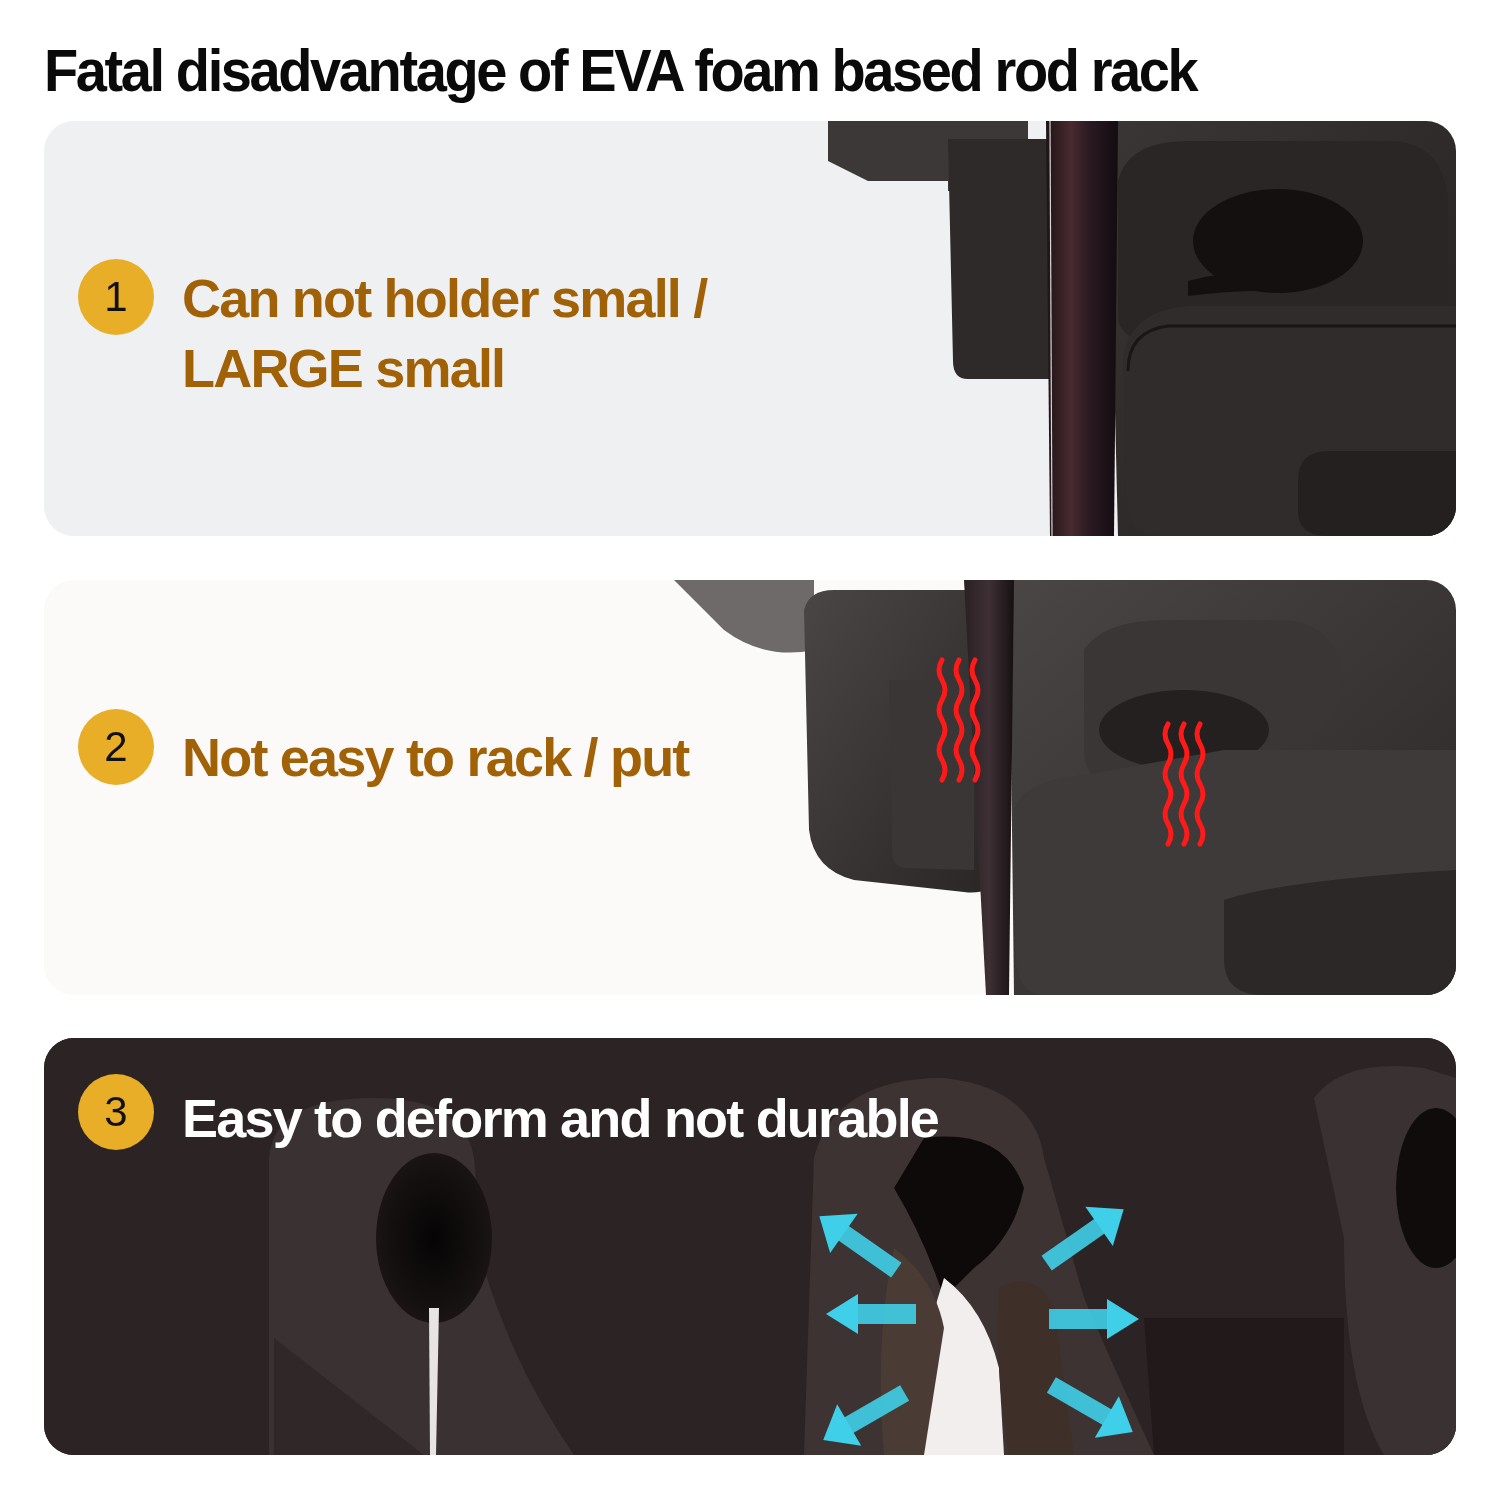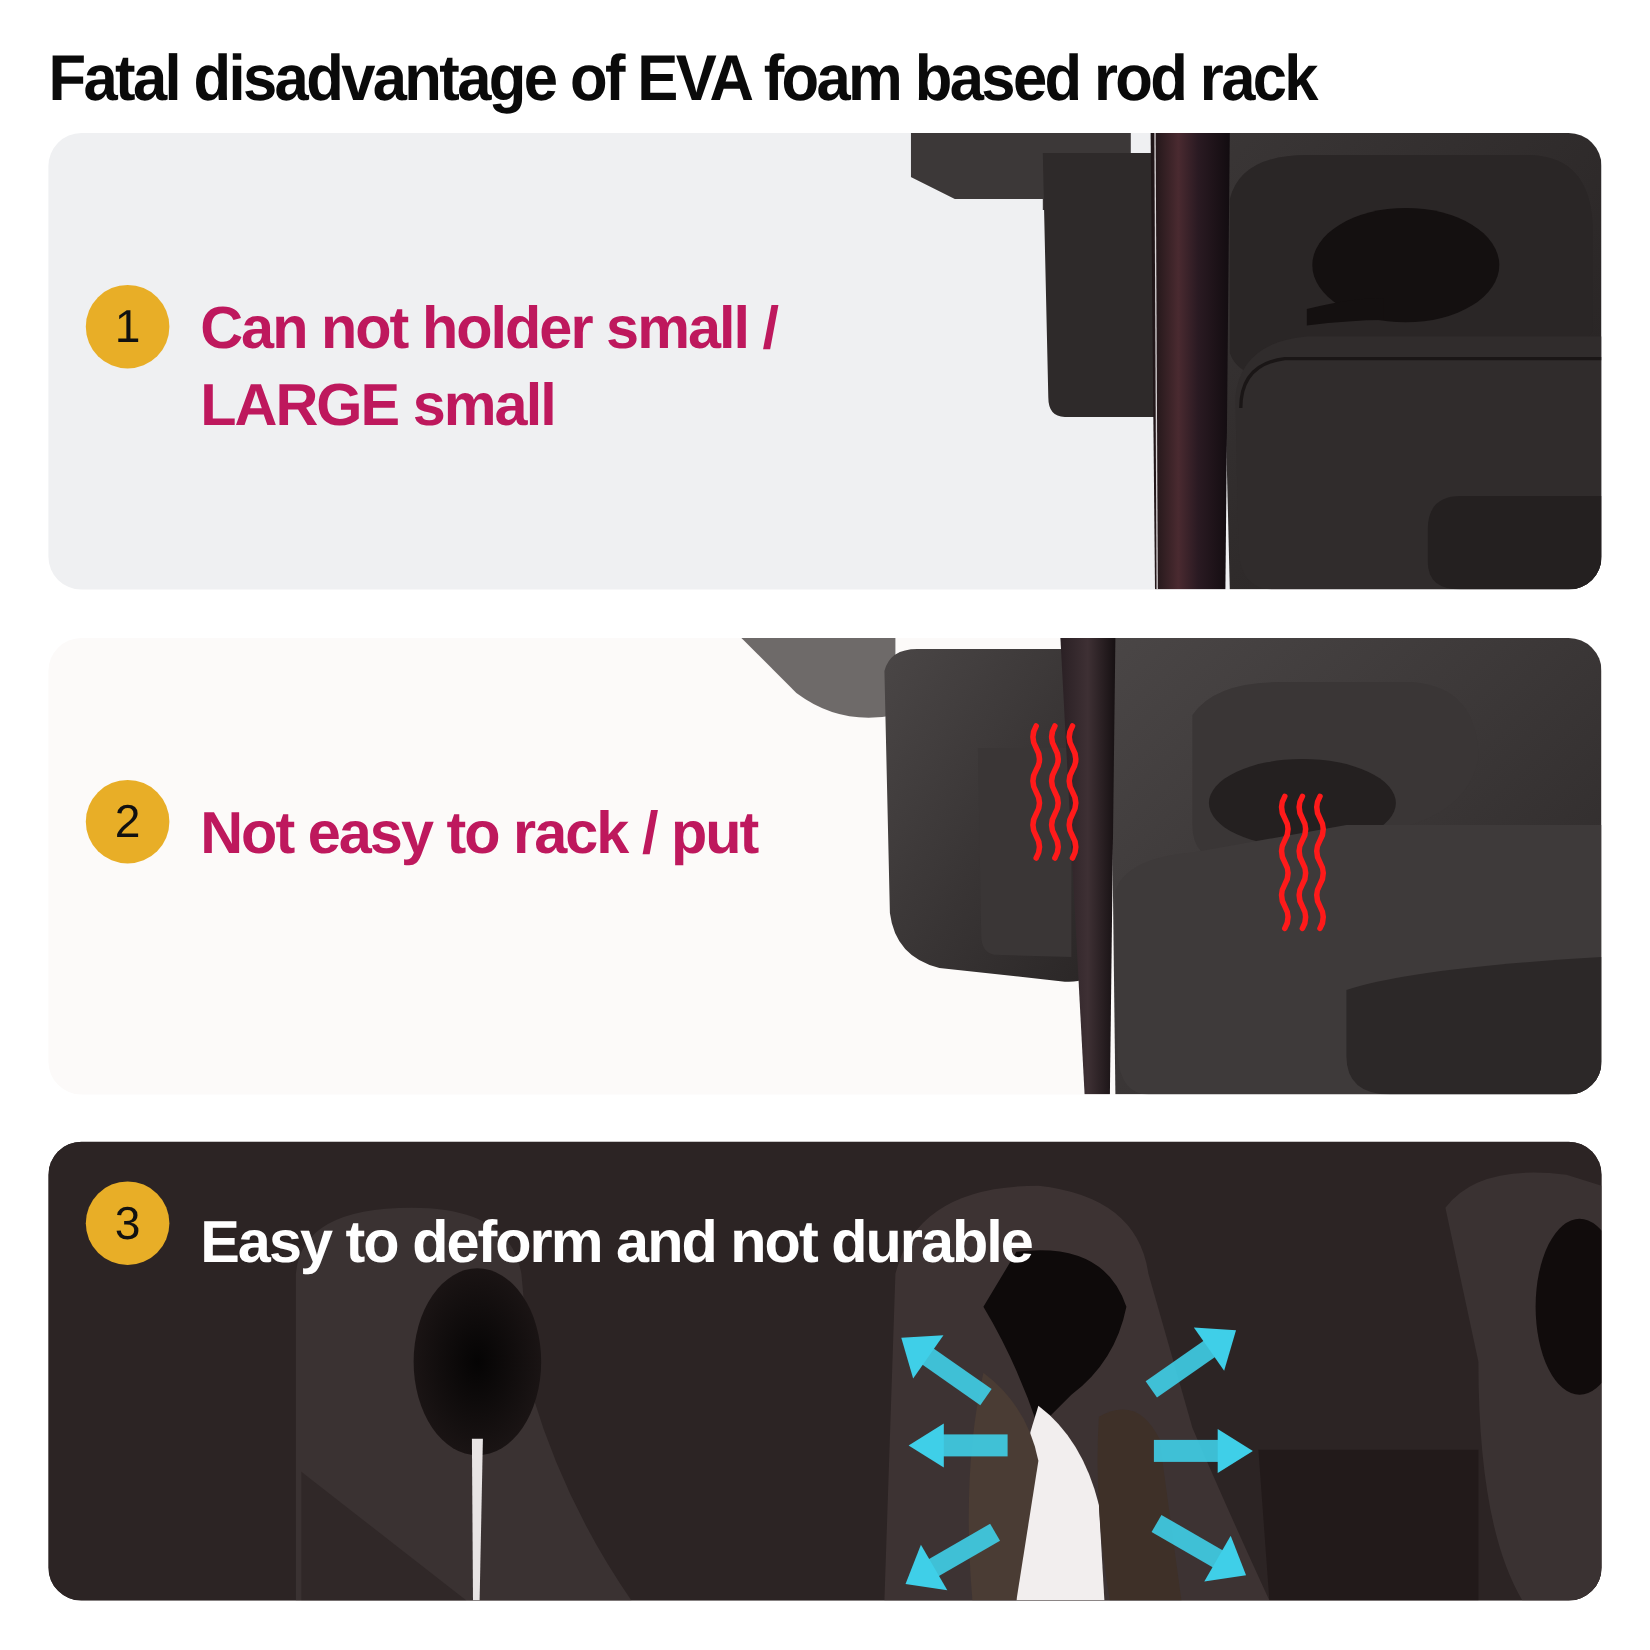--- a/index.html
+++ b/index.html
@@ -21,21 +21,21 @@
   .card2 { top: 580px; background: #fcfaf9; }
   .card3 { top: 1038px; background: #2c2424; height: 417px; }
 
   .badge {
     position: absolute; width: 76px; height: 76px; border-radius: 50%;
     background: #e8ae27; color: #111; display: flex; align-items: center; justify-content: center;
     font-family: "Liberation Sans", sans-serif; font-size: 42px; font-weight: 400;
   }
   .label {
     position: absolute; font-family: "Liberation Sans", sans-serif; font-weight: 900;
-    font-size: 54px; line-height: 70px; letter-spacing: -1.8px; color: #be185d;
+    font-size: 54px; line-height: 70px; letter-spacing: -1.8px; color: #a16207;
   }
   .label.light { color: #ffffff; white-space: nowrap; }
 
   .photo { position: absolute; top: 0; bottom: 0; right: 0; }
   svg { display: block; }
 </style>
 </head>
 <body>
 
 <div class="title">Fatal disadvantage of EVA foam based rod rack</div>
@@ -177,16 +177,16 @@
         </g>
 
         <g transform="translate(1068 382) rotate(30)">
           <rect x="-70" y="-9" width="70" height="18" opacity="0.9"></rect>
           <polygon points="24,0 -6,-24 -6,24"></polygon>
         </g>
       </g>
     </svg>
   </div>
   <div class="badge" style="left:34px;top:36px;">3</div>
-  <div class="label light" style="left:138px;top:56px;">
+  <div class="label light" style="left:138px;top:45px;">
     <div>Easy to deform and not durable</div>
   </div>
 </div>
 
 </body></html>

